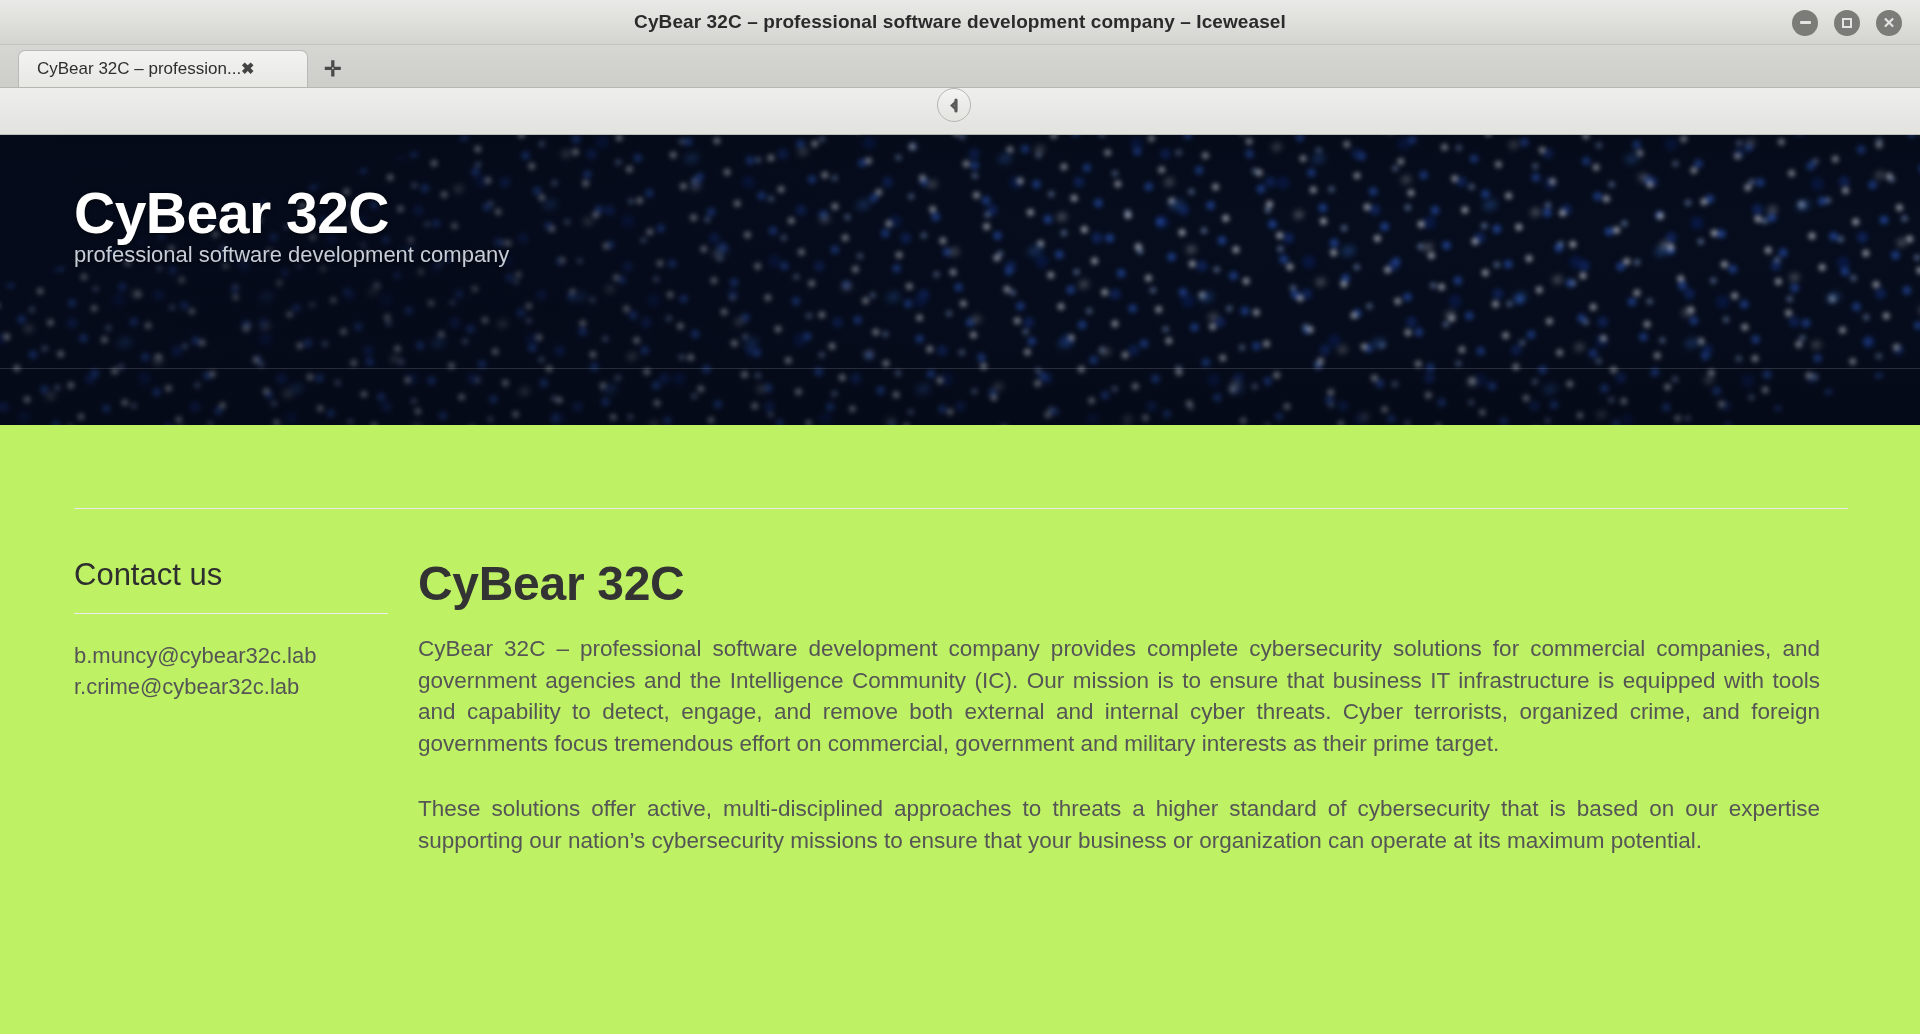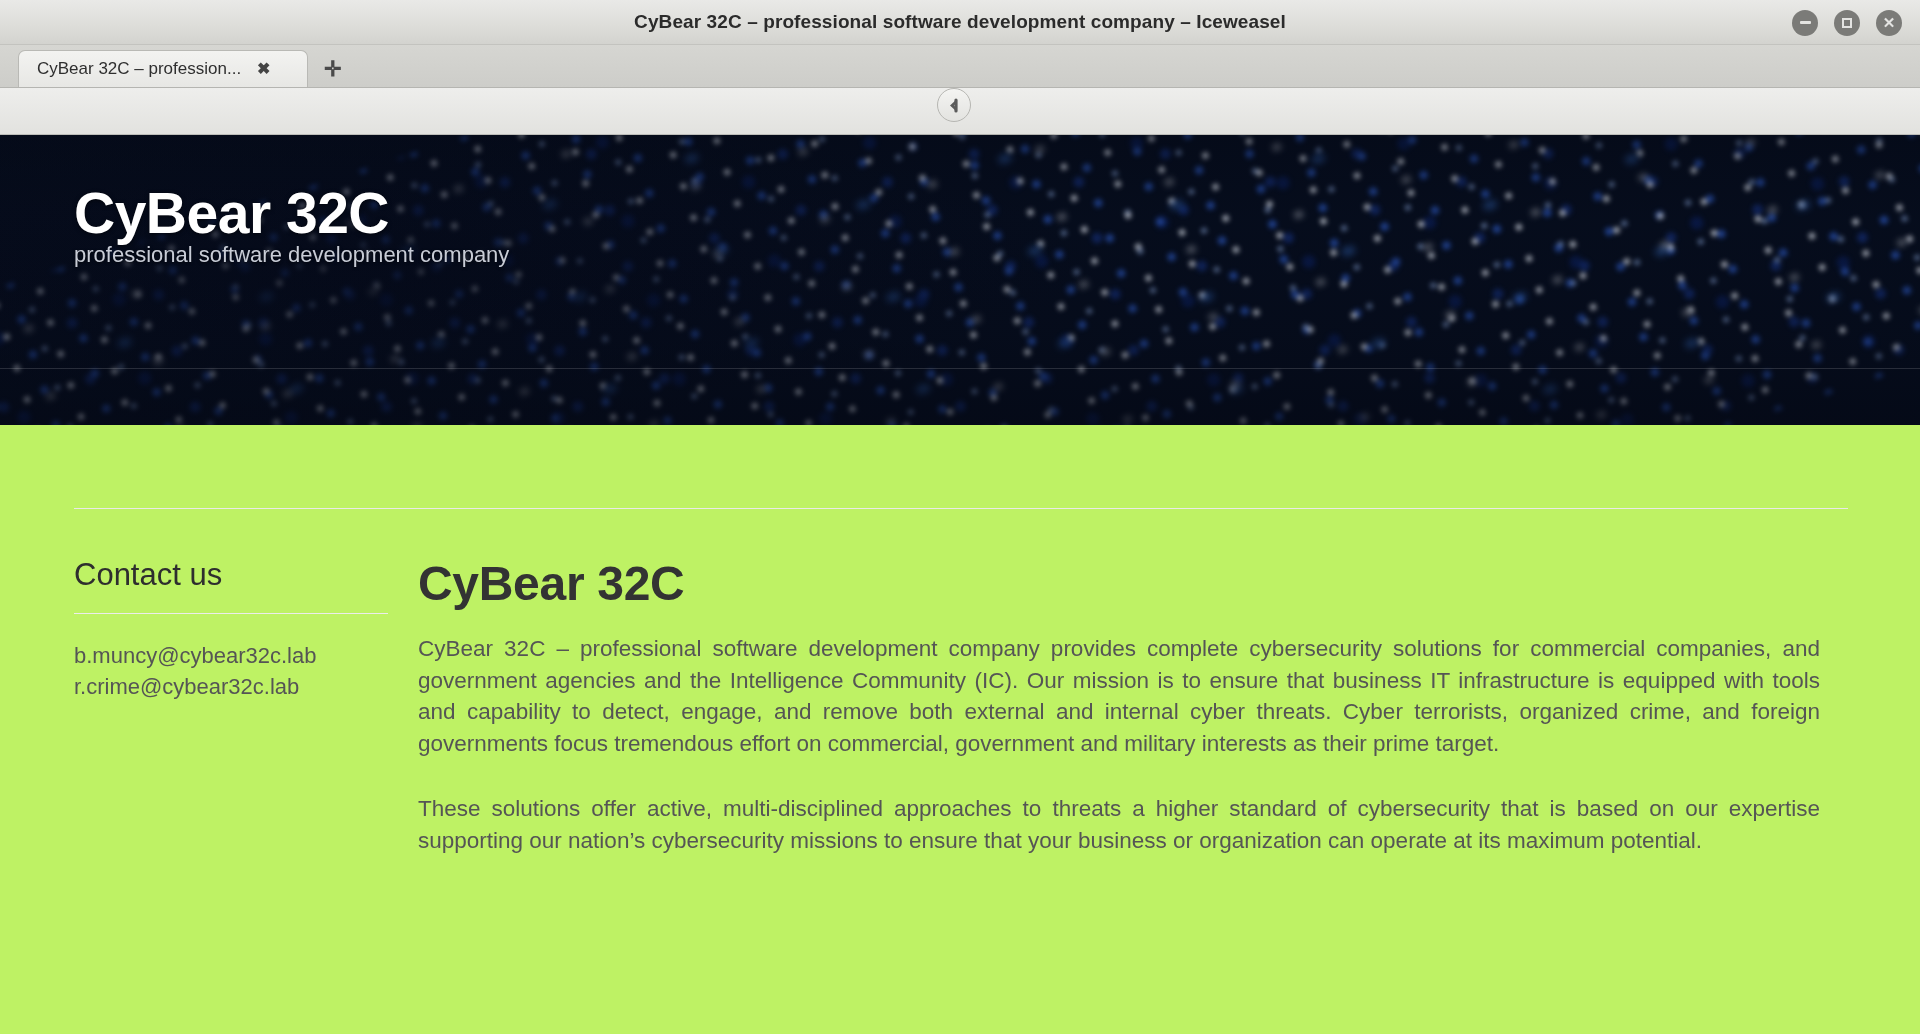--- a/index.html
+++ b/index.html
@@ -65,21 +65,21 @@
   .tab {
     height: 37px;
     min-width: 290px;
     padding: 0 14px 0 18px;
     background: linear-gradient(to bottom, #f3f3f1 0%, #e7e7e4 100%);
     border: 1px solid #b9b9b5;
     border-bottom: none;
     border-radius: 7px 7px 0 0;
     display: flex;
     align-items: center;
-    gap: 16px;
+    gap: 0;
     cursor: pointer;
   }
   .tab-title {
     font-size: 17px;
     color: #2f2f2f;
     white-space: nowrap;
     overflow: hidden;
   }
   .tab-close {
     font-size: 16px;

